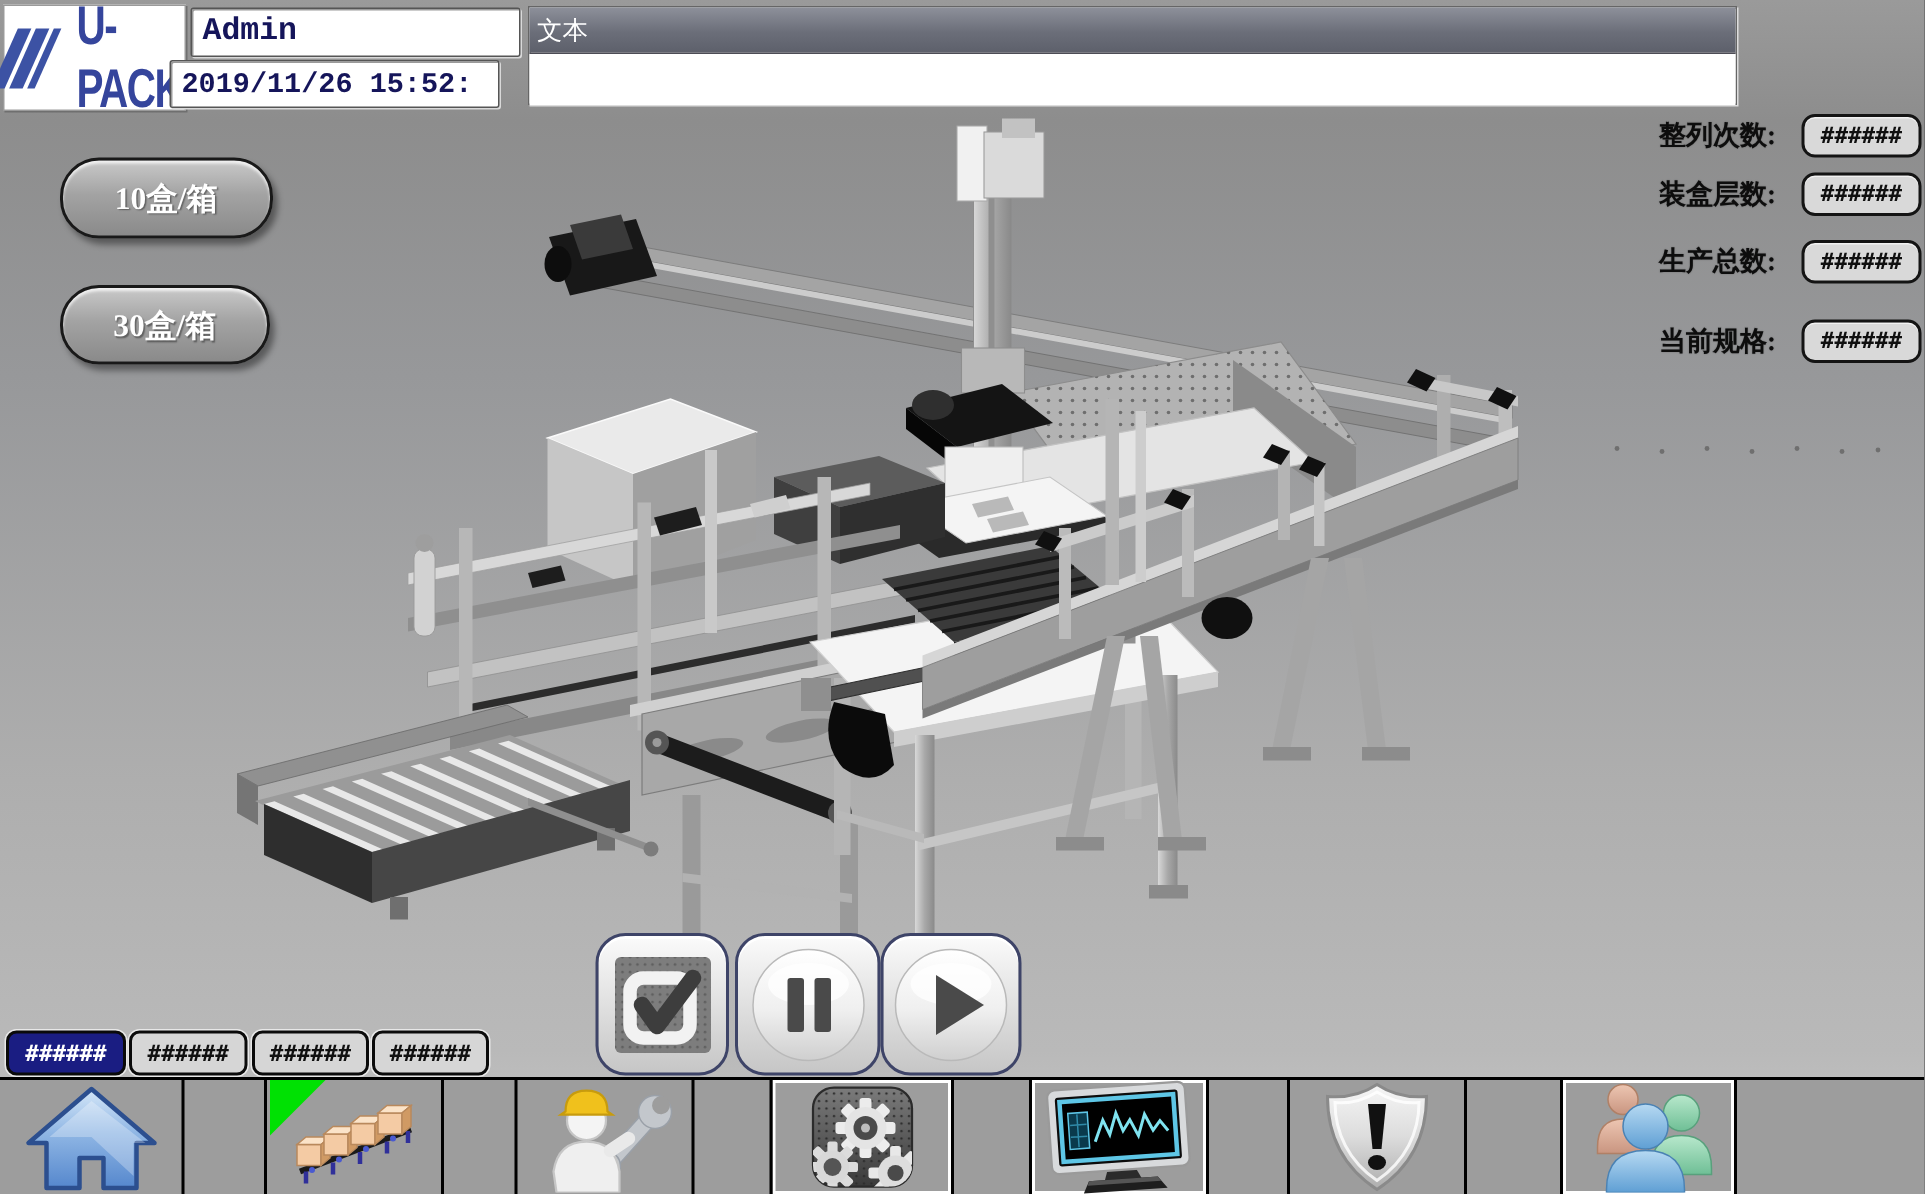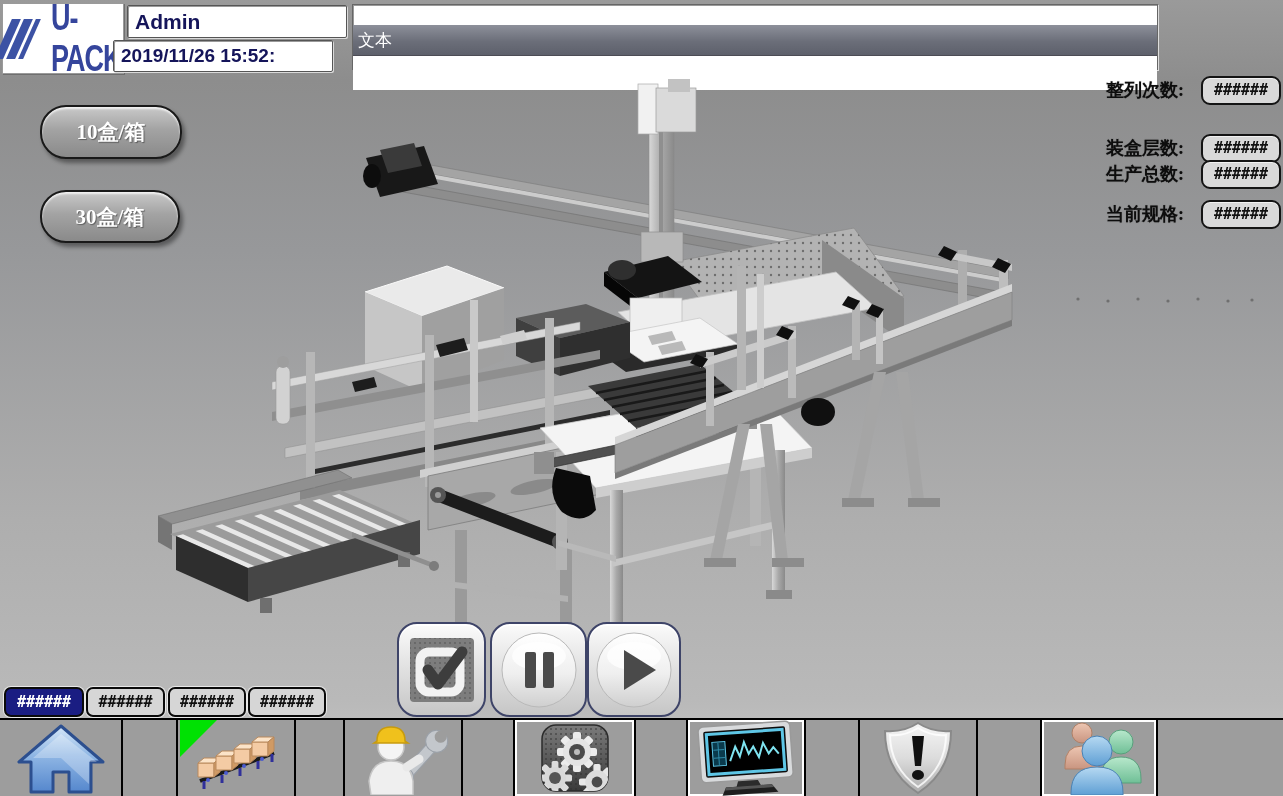--- a/index.html
+++ b/index.html
@@ -12,29 +12,29 @@
   .logo-box{position:absolute;left:2px;top:3px;width:120px;height:69px;background:#fff;
     border:1px solid #9a9a9a;box-shadow:1px 1px 0 #6f6f6f;display:flex;align-items:center;justify-content:center;}
   .logo-inner{display:flex;align-items:center;gap:17px;}
   .logo-stripes{display:flex;gap:3px;margin-right:2px;}
   .stripe{width:9px;height:40px;background:#3c52a4;transform:skewX(-24deg);}
   .stripe.thin{width:5px;}
   .logo-text{color:#35459c;font-size:27px;font-weight:bold;letter-spacing:-1px;
     font-family:"Liberation Sans",sans-serif;transform:scaleY(1.35);transform-origin:center;}
   .tfield{position:absolute;background:#fff;border:1px solid #555;border-radius:2px;
     box-shadow:inset 1px 1px 0 #9a9a9a,1px 1px 0 #d9d9d9;color:#15155a;
-    font-family:Liberation Sans, sans-serif;font-weight:bold;
+    font-family:Liberation Mono, monospace;font-weight:bold;
     display:flex;align-items:center;padding-left:7px;box-sizing:border-box;}
   .field-user{left:127px;top:5px;width:220px;height:33px;font-size:21px;}
   .field-datetime{left:113px;top:40px;width:220px;height:32px;font-size:19px;}
   .msg-panel{position:absolute;left:352px;top:4px;width:806px;height:66px;background:#fff;
     border:1px solid #666;box-shadow:inset 1px 1px 0 #999,1px 1px 0 #ddd;box-sizing:border-box;}
   .msg-header{height:30px;background:linear-gradient(180deg,#8d909a 0%,#6b6e79 55%,#5d606b 100%);
     color:#fff;font-size:17px;display:flex;align-items:center;padding-left:5px;
-    border-bottom:1px solid #4c4c55;font-family:"Liberation Serif",serif;margin-top:20px;}
+    border-bottom:1px solid #4c4c55;font-family:"Liberation Serif",serif;}
   .msg-body{height:34px;background:#fff;}
   .btn-clear-alarm{position:absolute;left:1164px;top:6px;width:117px;height:62px;border-radius:7px;
     background:linear-gradient(180deg,#ebebeb 0%,#c9c9c9 45%,#a8a8a8 100%);
     border:1px solid #8a8a8a;box-shadow:inset 0 1px 0 #fff,2px 2px 0 #5c5c5c;
     display:flex;align-items:center;justify-content:center;font-size:28px;color:#1c1c1c;
     letter-spacing:6px;cursor:pointer;font-family:"Liberation Serif",serif;padding-left:6px;box-sizing:border-box;}
   
   .stat-row{position:absolute;display:flex;align-items:center;height:30px;right:2px;}
   .stat-label{font-size:18px;font-weight:bold;color:#0d0d0d;font-family:"Liberation Serif",serif;
     margin-right:17px;text-shadow:0 0 1px rgba(0,0,0,.35);}
@@ -94,29 +94,29 @@
   <div class="msg-panel">
     <div class="msg-header">文本</div>
     <div class="msg-body"></div>
   </div>
 
 
   <div class="stat-row" style="top:75px;">
     <span class="stat-label">整列次数:</span>
     <span class="valbox">######</span>
   </div>
-  <div class="stat-row" style="top:133px;">
+  <div class="stat-row" style="top:114px;">
     <span class="stat-label">装盒层数:</span>
     <span class="valbox">######</span>
   </div>
   <div class="stat-row" style="top:159px;">
     <span class="stat-label">生产总数:</span>
     <span class="valbox">######</span>
   </div>
-  <div class="stat-row" style="top:199px;">
+  <div class="stat-row" style="top:212px;">
     <span class="stat-label">当前规格:</span>
     <span class="valbox">######</span>
   </div>
 
   <div class="pill pill-10">10盒/箱</div>
   <div class="pill pill-30">30盒/箱</div>
 
   <div class="machine">
   <svg width="1283" height="643" viewBox="0 75 1283 643" xmlns="http://www.w3.org/2000/svg">
     <defs>

